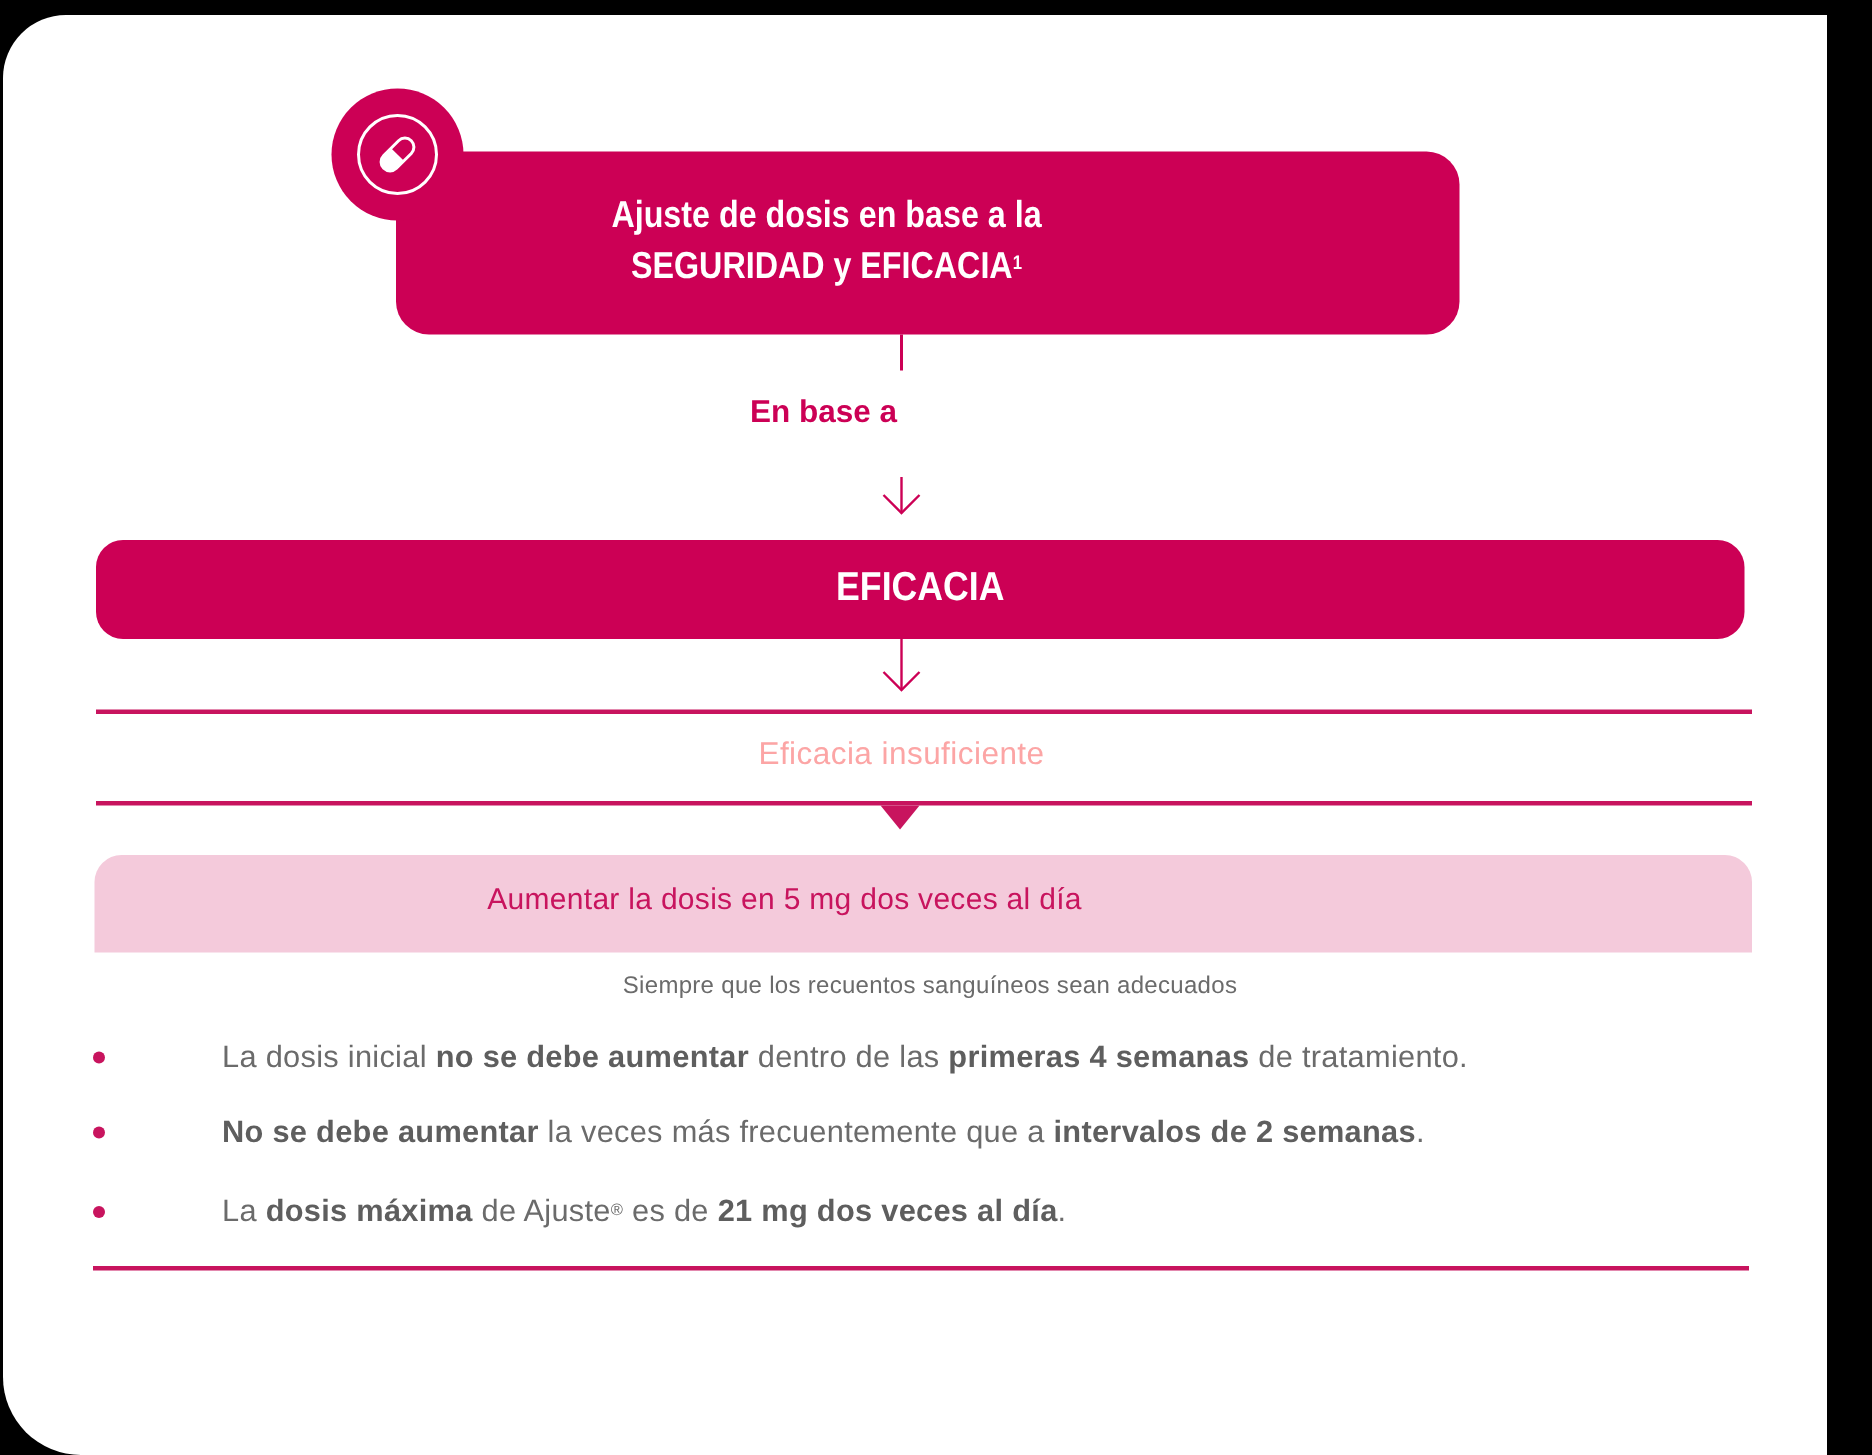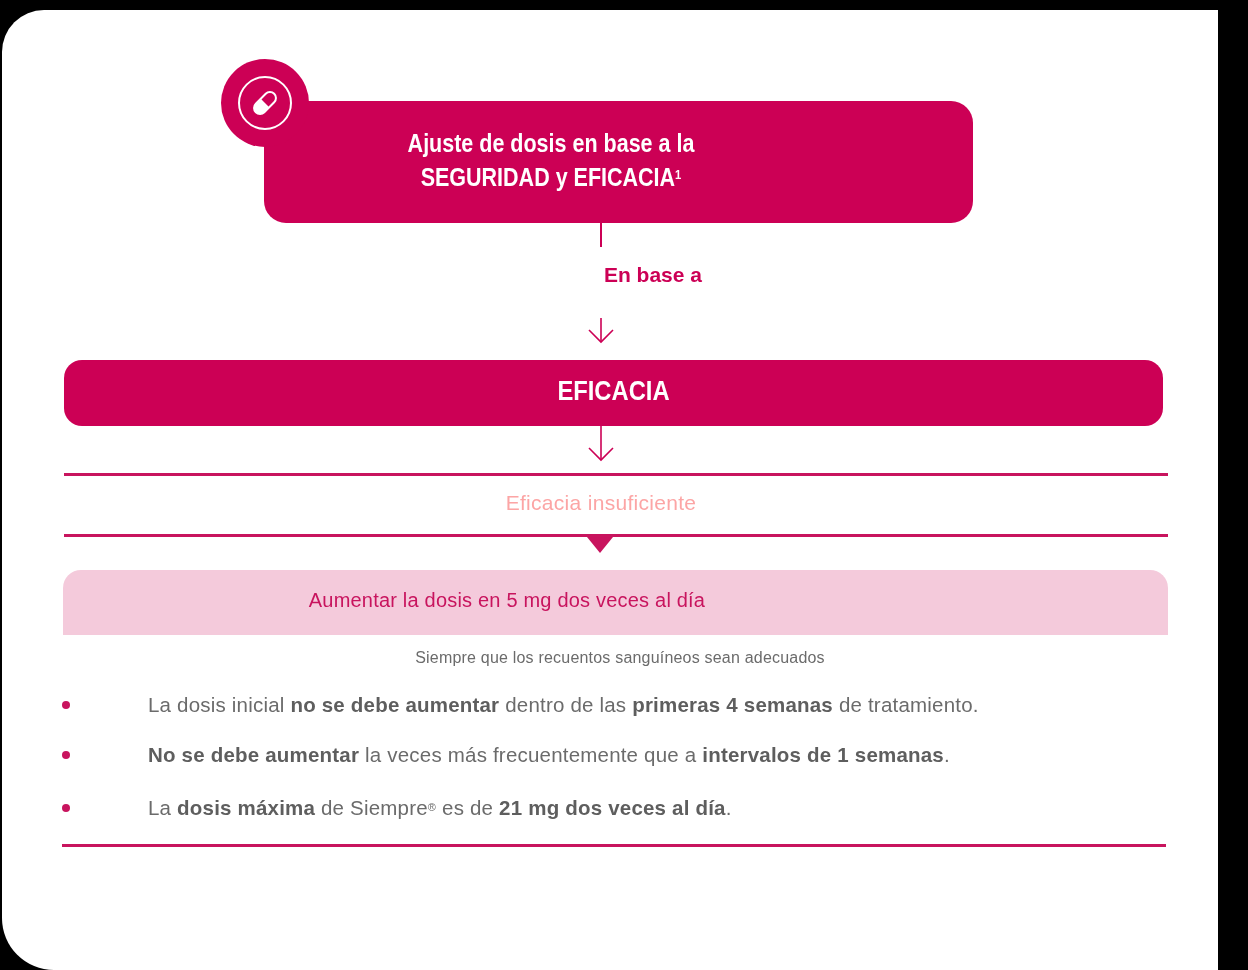--- a/index.html
+++ b/index.html
@@ -24,21 +24,21 @@
   .icon-badge {
     position:absolute; left:221px; top:59px; width:88px; height:88px; border-radius:50%;
     background:#CC0055;
   }
   .icon-ring {
     position:absolute; left:17px; top:17px; width:50px; height:50px; border-radius:50%;
     border:2px solid #fff;
   }
   .connector { position:absolute; left:600px; top:223px; width:2px; height:24px; background:#CC0055; }
   .base-label {
-    position:absolute; left:500px; top:263px; width:202px; text-align:right;
+    position:absolute; left:500px; top:263px; width:202px; text-align:left;
     color:#CC0055; font-weight:bold; font-size:21px;
   }
   .arrow { position:absolute; }
   .efic-bar {
     position:absolute; left:64px; top:360px; width:1099px; height:66px;
     background:#CC0055; border-radius:18px;
   }
   .efic-text {
     position:absolute; left:64px; top:376px; width:1099px; text-align:center;
     color:#fff; font-weight:bold; font-size:27px; transform:scaleX(0.88);
@@ -52,21 +52,21 @@
     position:absolute; left:587px; top:537px; width:0; height:0;
     border-left:13px solid transparent; border-right:13px solid transparent;
     border-top:16px solid #C8145E;
   }
   .pink-box {
     position:absolute; left:63px; top:570px; width:1105px; height:65px;
     background:#F4CADB; border-top-left-radius:18px; border-top-right-radius:18px;
   }
   .pink-text {
     position:absolute; left:63px; top:589px; width:888px; text-align:center;
-    color:#C8145E; font-size:20px; letter-spacing:0.2px;
+    color:#C8145E; font-size:20px; letter-spacing:0.2px;padding-left:16px;
   }
   .cond-text {
     position:absolute; left:0; top:649px; width:1240px; text-align:center;
     color:#6b6b6b; font-size:16px; letter-spacing:0.2px;
   }
   .bullet-row { position:absolute; left:62px; height:30px; }
   .bullet-dot {
     position:absolute; left:0; top:11px; width:8px; height:8px; border-radius:50%; background:#C8145E;
   }
   .bullet-text {
@@ -124,23 +124,23 @@
 
 <div class="bullet-row" style="top:690px;">
   <div class="bullet-dot"></div>
   <div class="bullet-text">
     <span>La dosis inicial </span><b>no se debe aumentar</b><span> dentro de las </span><b>primeras 4 semanas</b><span> de tratamiento.</span>
   </div>
 </div>
 <div class="bullet-row" style="top:740px;">
   <div class="bullet-dot"></div>
   <div class="bullet-text">
-    <b>No se debe aumentar</b><span> la veces más frecuentemente que a </span><b>intervalos de 1 semanas</b><span>.</span>
+    <b>No se debe aumentar</b><span> la veces más frecuentemente que a </span><b>intervalos de 2 semanas</b><span>.</span>
   </div>
 </div>
 <div class="bullet-row" style="top:793px;">
   <div class="bullet-dot"></div>
   <div class="bullet-text">
-    <span>La </span><b>dosis máxima</b><span> de Siempre</span><sup>®</sup><span> es de </span><b>21 mg dos veces al día</b><span>.</span>
+    <span>La </span><b>dosis máxima</b><span> de Ajuste</span><sup>®</sup><span> es de </span><b>21 mg dos veces al día</b><span>.</span>
   </div>
 </div>
 
 <div class="bottom-line"></div>
 
 </body></html>

